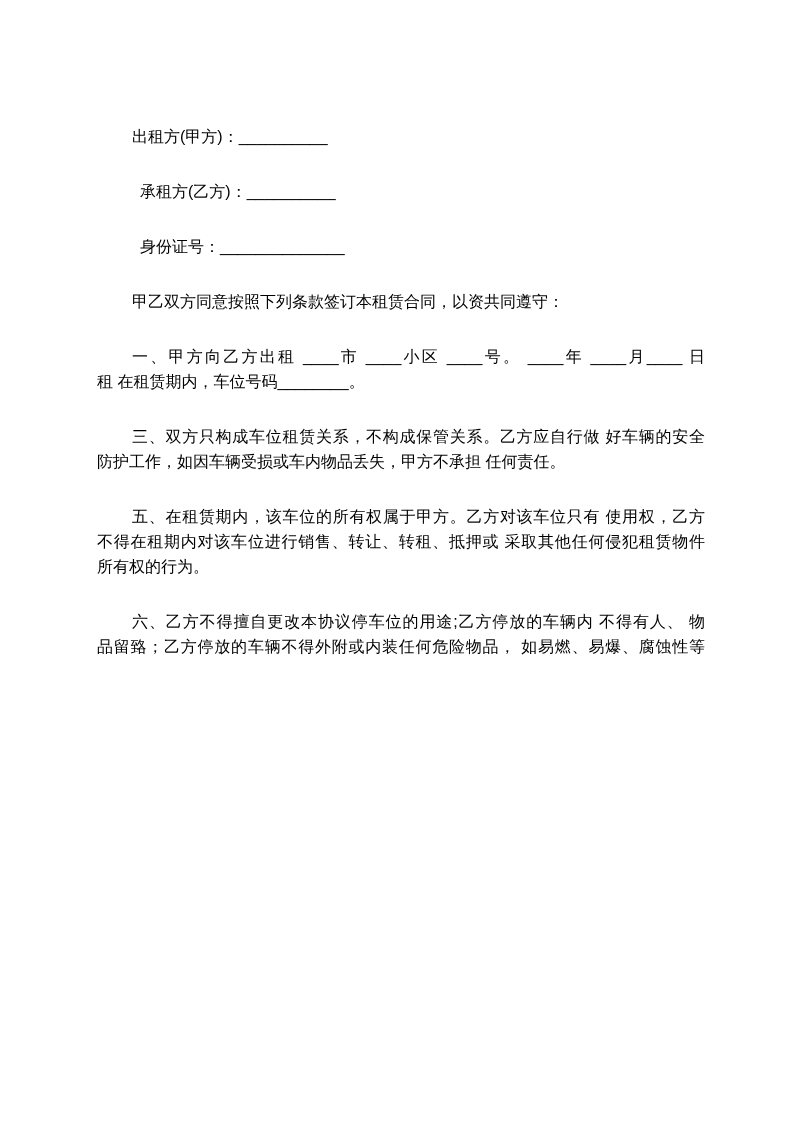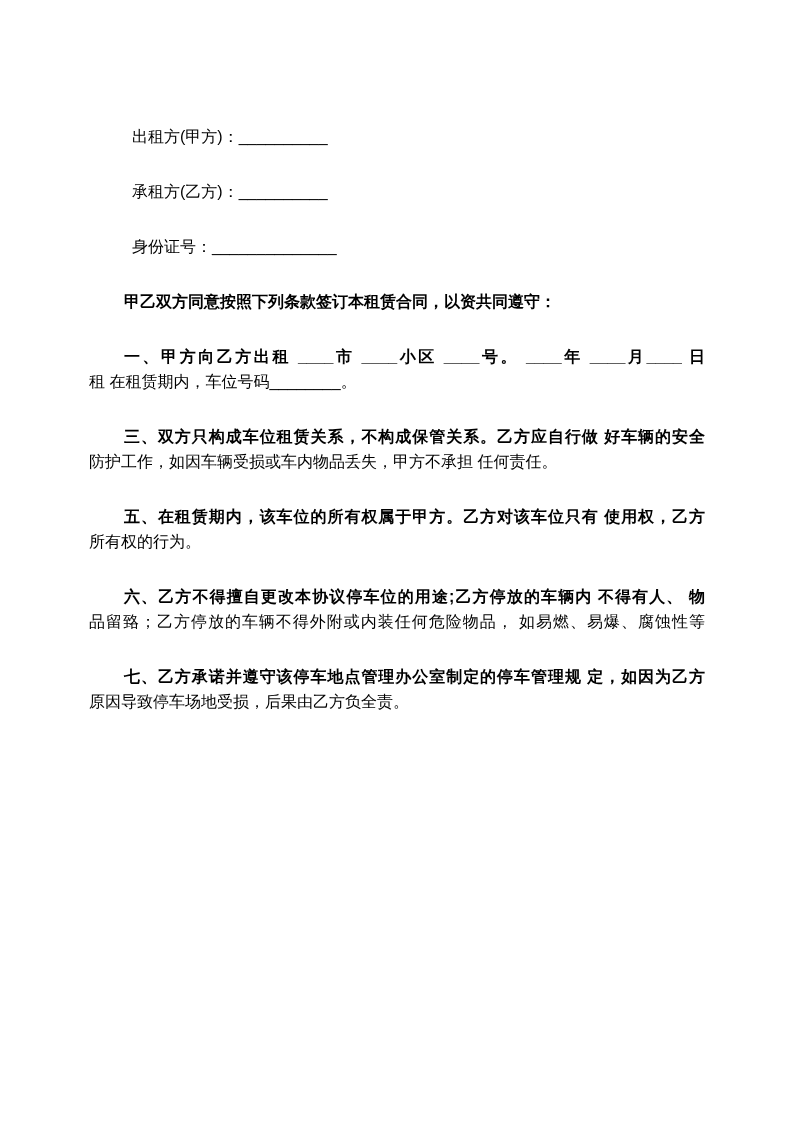--- a/index.html
+++ b/index.html
@@ -14,35 +14,35 @@
     background: #ffffff;
     box-sizing: border-box;
     padding: 124px 88px 16px 89px;
     font-family: "Liberation Sans", sans-serif;
     font-size: 16px;
     line-height: 25px;
     color: #000000;
     overflow: hidden;
   }
   .para { margin: 0; }
-  .para + .para { margin-top: 30px; }
+  .para + .para { margin-top: 30px; margin-left: 8px; }
   .line {
     text-align: left;
     white-space: normal;
   }
   
   .line.j {
     text-align: justify;
     text-align-last: justify;
     text-justify: inter-ideograph;
   }
   
   .hdr { text-indent: 43px; }
   
-  .first { text-indent: 35px; font-weight: bold; }
+  .first { text-indent: 35px; }
 </style>
 </head>
 <body>
 
 <div class="page">
 
   <div class="para line hdr">出租方(甲方)：__________</div>
 
   <div class="para line hdr">承租方(乙方)：__________</div>
 
@@ -57,26 +57,23 @@
 
 
   <div class="para">
     <div class="line first j">三、双方只构成车位租赁关系，不构成保管关系。乙方应自行做 好车辆的安全</div>
     <div class="line">防护工作，如因车辆受损或车内物品丢失，甲方不承担 任何责任。</div>
   </div>
 
 
   <div class="para">
     <div class="line first j">五、在租赁期内，该车位的所有权属于甲方。乙方对该车位只有 使用权，乙方</div>
+    <div class="line j">不得在租期内对该车位进行销售、转让、转租、抵押或 采取其他任何侵犯租赁物件</div>
     <div class="line">所有权的行为。</div>
   </div>
 
   <div class="para">
     <div class="line first j">六、乙方不得擅自更改本协议停车位的用途;乙方停放的车辆内 不得有人、 物</div>
     <div class="line j">品留臵；乙方停放的车辆不得外附或内装任何危险物品， 如易燃、易爆、腐蚀性等</div>
   </div>
 
-  <div class="para">
-    <div class="line first j">七、乙方承诺并遵守该停车地点管理办公室制定的停车管理规 定，如因为乙方</div>
-    <div class="line">原因导致停车场地受损，后果由乙方负全责。</div>
-  </div>
 
 </div>
 
 </body></html>

